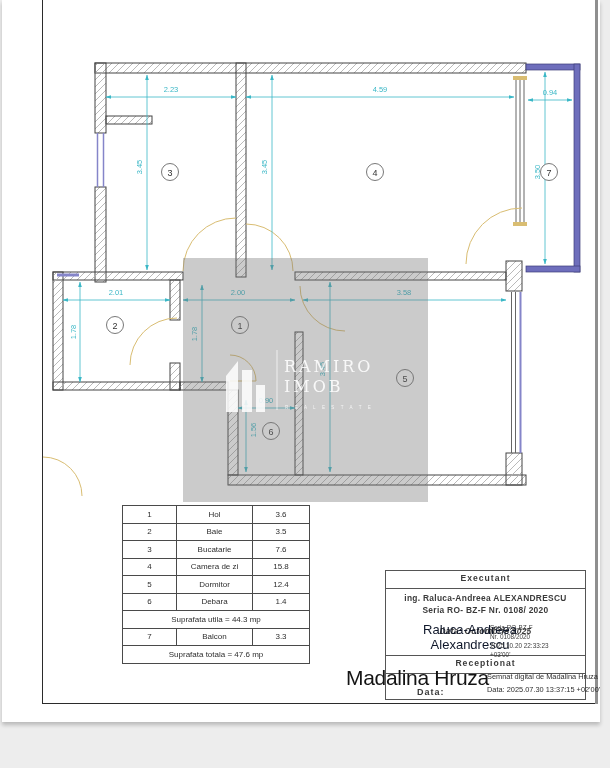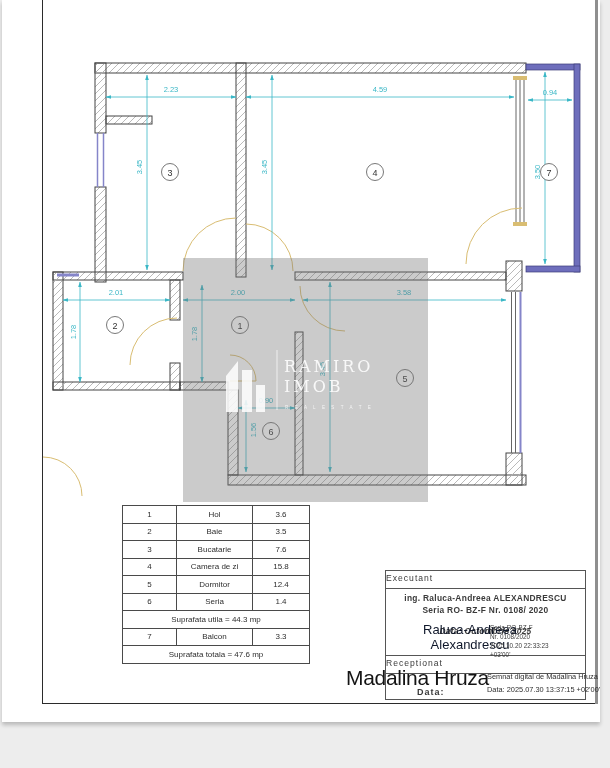--- a/index.html
+++ b/index.html
@@ -9,21 +9,21 @@
   .frame-bottom{position:absolute;left:42px;top:703px;width:556px;height:1px;background:#2b2b2b;}
   .frame-right{position:absolute;left:595px;top:0;width:3px;height:704px;background:#8f8f8f;}
   svg.plan{position:absolute;left:0;top:0;}
   .dim-text{font-size:7.5px;fill:#3ab7c6;font-family:"Liberation Sans",sans-serif;}
   .room-num{font-size:9px;fill:#333;font-family:"Liberation Sans",sans-serif;}
   .wm-big{font-family:"DejaVu Serif",serif;font-size:16px;letter-spacing:3px;fill:#ffffff;opacity:.88;}
   .wm-small{font-family:"Liberation Sans",sans-serif;font-size:4.5px;letter-spacing:2.6px;fill:#ffffff;opacity:.8;}
   .area-table{position:absolute;left:122px;top:505px;border-collapse:collapse;font-size:8px;color:#2e2e2e;}
   .area-table td{border:1px solid #4a4a4a;text-align:center;height:16.5px;padding:0 2px;}
   .sig-box{position:absolute;left:385px;top:570px;width:201px;height:130px;border:1px solid #555;box-sizing:border-box;color:#3a3a3a;}
-  .sig-header{height:15px;border-bottom:1px solid #555;font-size:8.6px;font-weight:normal;letter-spacing:1px;padding-top:2px;box-sizing:content-box;}
+  .sig-header{height:15px;border-bottom:1px solid #555;text-align:center;font-size:8.6px;font-weight:bold;letter-spacing:1px;padding-top:2px;box-sizing:content-box;}
   .exec-body{position:relative;height:63px;text-align:center;font-size:8.4px;font-weight:bold;line-height:12px;padding-top:3px;letter-spacing:.3px;}
   .exec-data{margin-top:9px;font-style:italic;}
   .sig-name{position:absolute;left:28px;top:33px;width:112px;text-align:center;font-size:13px;line-height:15px;font-weight:normal;letter-spacing:0;color:#0f172a;}
   .sig-details{position:absolute;left:104px;top:34px;text-align:left;font-size:6.4px;line-height:9px;font-weight:normal;letter-spacing:0;color:#3d3d3d;}
   .recep-header{border-top:1px solid #555;border-bottom:1px solid #555;}
   .recep-name{position:absolute;left:346px;top:666px;font-size:21px;color:#141414;letter-spacing:-.3px;white-space:nowrap;}
   .recep-details{position:absolute;left:487px;top:670px;font-size:7.4px;line-height:13px;color:#2e2e2e;white-space:nowrap;}
   .recep-data{position:absolute;left:417px;top:687px;font-size:9px;font-weight:bold;letter-spacing:1px;color:#3a3a3a;}
 </style>
 </head>
@@ -200,21 +200,21 @@
     <td>Camera de zi</td>
     <td>15.8</td>
   </tr>
   <tr>
     <td>5</td>
     <td>Dormitor</td>
     <td>12.4</td>
   </tr>
   <tr>
     <td>6</td>
-    <td>Seria</td>
+    <td>Debara</td>
     <td>1.4</td>
   </tr>
   <tr>
     <td colspan="3">Suprafata utila = 44.3 mp</td>
   </tr>
   <tr>
     <td>7</td>
     <td>Balcon</td>
     <td>3.3</td>
   </tr>

